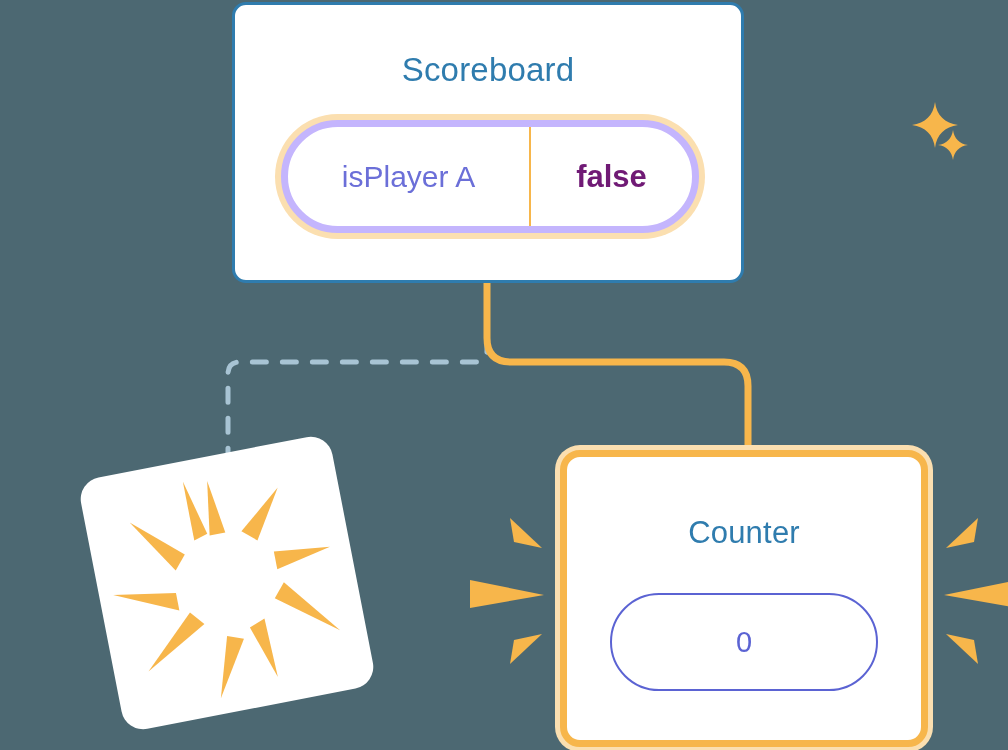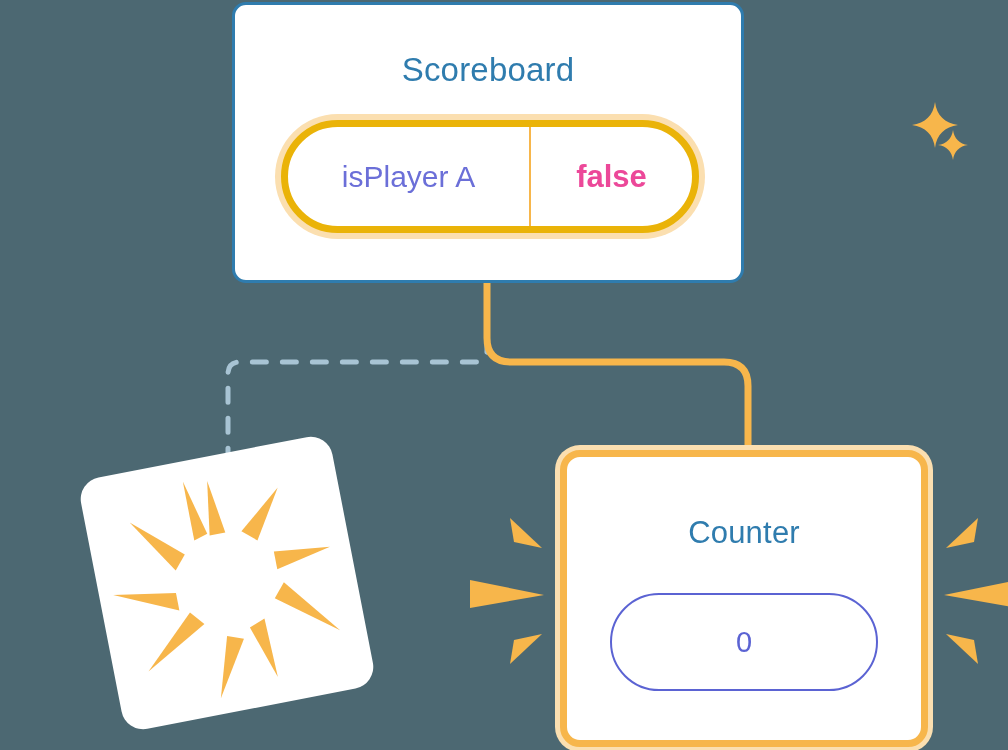--- a/index.html
+++ b/index.html
@@ -89,34 +89,34 @@
     box-sizing: border-box;
     white-space: nowrap;
   }
 
   
   #scoreboard-pill {
     left: 46px;
     top: 115px;
     width: 418px;
     height: 113px;
-    border: 7px solid #eab308;
+    border: 7px solid #c4b5fd;
     border-radius: 60px;
     box-shadow: 0 0 0 6px #fbdfb0;
   }
   #scoreboard-pill .pill-key {
     flex: 0 0 243px;
     border-right: 2px solid #f7b64b;
     color: #6b6fd8;
     font-size: 30px;
     font-weight: 400;
   }
   #scoreboard-pill .pill-val {
     flex: 1 1 auto;
-    color: #ec4899;
+    color: #701a75;
     font-size: 31px;
     font-weight: 700;
   }
 
   
   #counter-pill {
     left: 43px;
     top: 136px;
     width: 268px;
     height: 98px;

